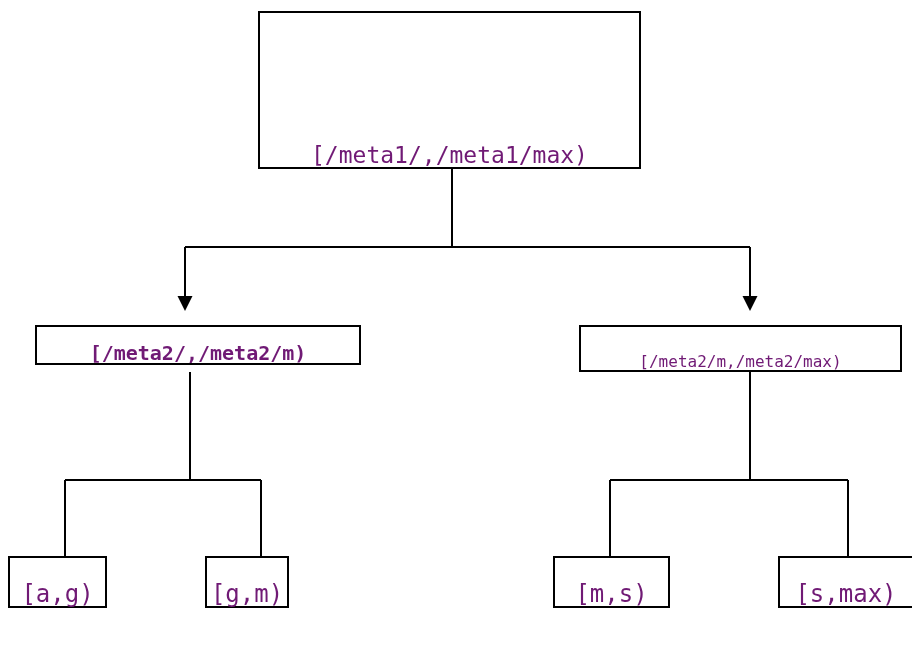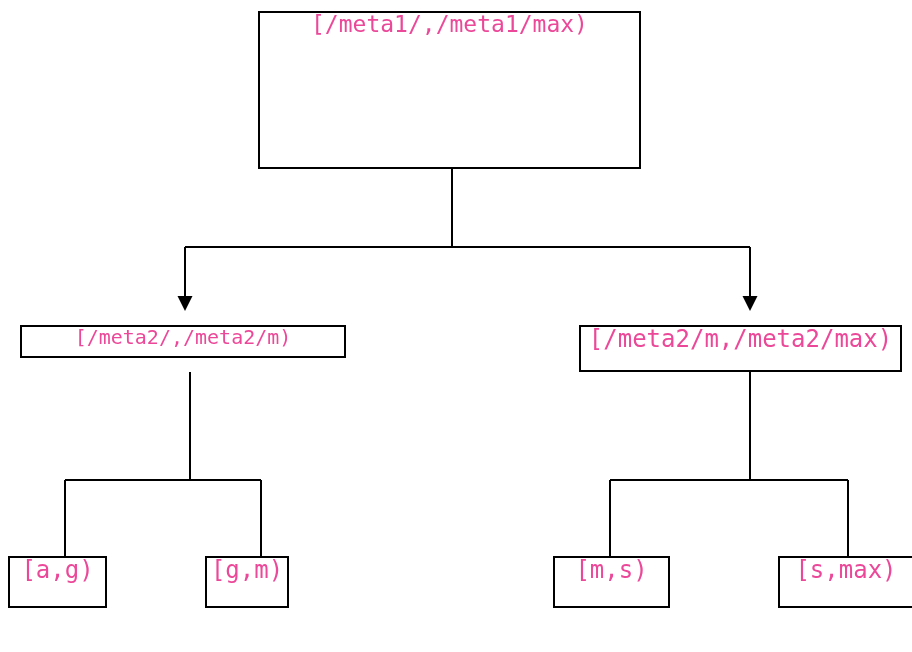--- a/index.html
+++ b/index.html
@@ -22,49 +22,50 @@
     width: 912px;
     height: 652px;
     pointer-events: none;
   }
   .node {
     position: absolute;
     box-sizing: border-box;
     border: 2px solid #000000;
     background: #ffffff;
     display: flex;
-    align-items: flex-start;
+    align-items: flex-end;
     justify-content: center;
-    color: #ec4899;
+    color: #701a75;
     white-space: nowrap;
   }
   .node-label {
     display: block;
     line-height: 1;
   }
   .node-root {
     left: 258px;
     top: 11px;
     width: 383px;
     height: 158px;
     font-size: 23px;
   }
   .node-mid-left {
-    left: 20px;
+    left: 35px;
     top: 325px;
     width: 326px;
-    height: 33px;
+    height: 40px;
     font-size: 20px;
+    font-weight: bold;
   }
   .node-mid-right {
     left: 579px;
     top: 325px;
     width: 323px;
     height: 47px;
-    font-size: 24px;
+    font-size: 16px;
   }
   .node-leaf {
     top: 556px;
     height: 52px;
     font-size: 24px;
   }
   .node-leaf-ag    { left: 8px;   width: 99px; }
   .node-leaf-gm    { left: 205px; width: 84px; }
   .node-leaf-ms    { left: 553px; width: 117px; }
   .node-leaf-smax  { left: 778px; width: 136px; }

